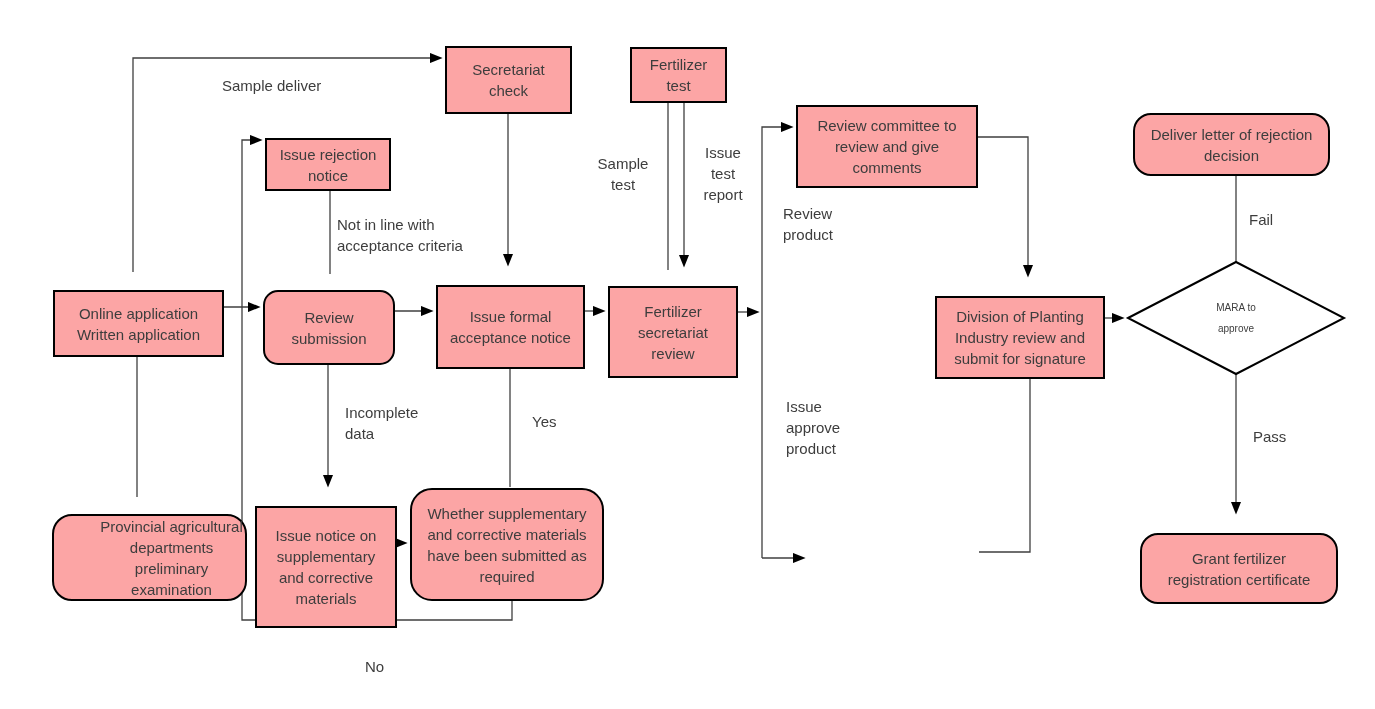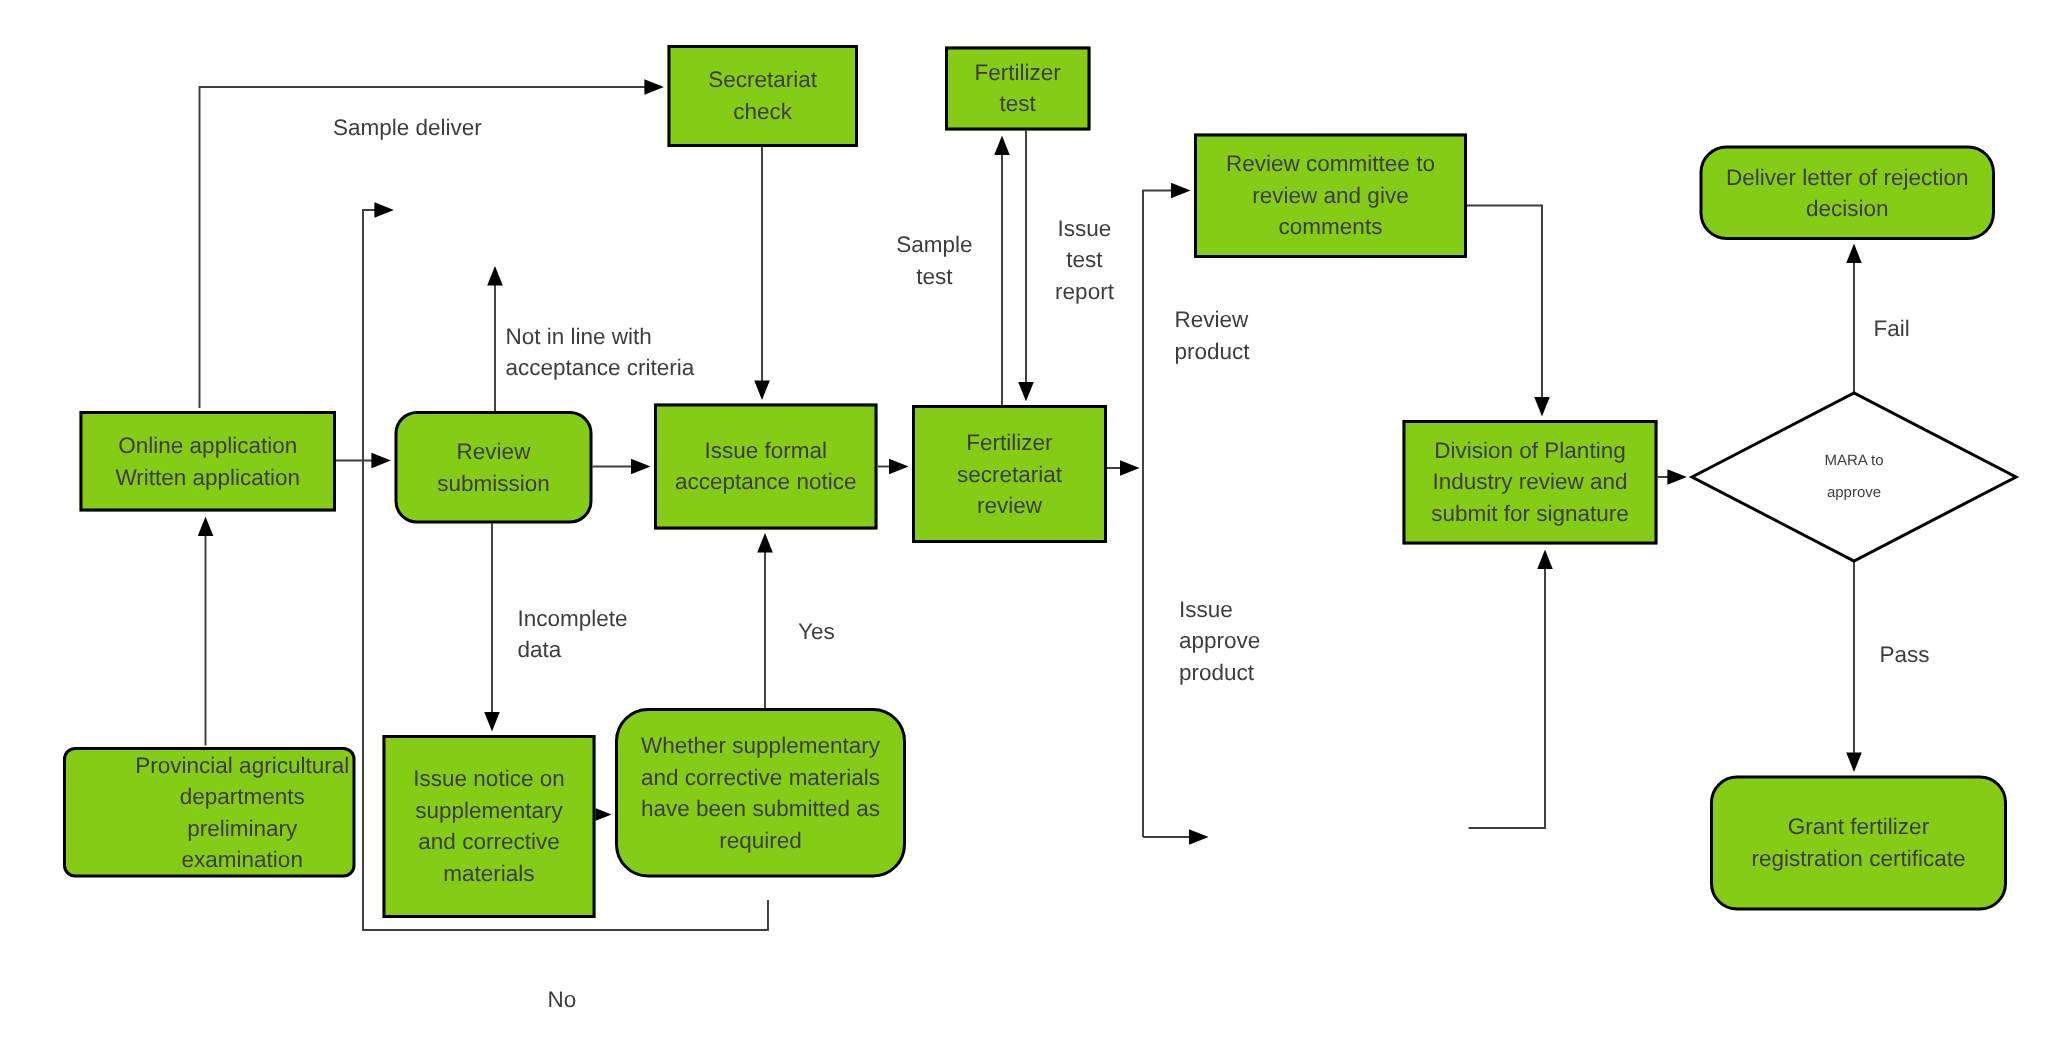--- a/index.html
+++ b/index.html
@@ -8,27 +8,28 @@
     width:1375px; height:709px;
     background:#ffffff;
     font-family:"Liberation Sans","DejaVu Sans",sans-serif;
     color:#3d3d3d;
     overflow:hidden;
   }
   #wires { position:absolute; left:0; top:0; width:1375px; height:709px; }
   .node {
     position:absolute;
     box-sizing:border-box;
-    background:#84cc16;
+    background:#fca5a5;
     border:2px solid #000000;
     display:flex; align-items:center; justify-content:center;
     text-align:center;
     font-size:15px; line-height:21px;
     white-space:pre-line;
     z-index:2;
+    margin-top:16px;
   }
   .rounded { border-radius:16px; border-width:2.5px; }
   .rounded-lg { border-radius:22px; border-width:2.5px; }
   .diamond-label {
     position:absolute;
     display:flex; align-items:center; justify-content:center;
     text-align:center; font-size:10px; line-height:21px;
     white-space:pre-line; z-index:2; background:transparent;
   }
   .lbl {
@@ -75,20 +76,22 @@
       <polygon points="1128,318 1236,262 1344,318 1236,374" fill="#ffffff" stroke="#000000" stroke-width="2"></polygon>
     </g>
   </svg>
 
   <div class="node" style="left:53px; top:274px; width:171px; height:67px;">Online application
 Written application</div>
 
   <div class="node rounded" style="left:263px; top:274px; width:132px; height:75px; border-radius:15px;">Review
 submission</div>
 
+  <div class="node" style="left:265px; top:122px; width:126px; height:53px;">Issue rejection
+notice</div>
 
   <div class="node" style="left:445px; top:30px; width:127px; height:68px;">Secretariat
 check</div>
 
   <div class="node" style="left:436px; top:269px; width:149px; height:84px;">Issue formal
 acceptance notice</div>
 
   <div class="node" style="left:630px; top:31px; width:97px; height:56px;">Fertilizer
 test</div>
 
@@ -104,24 +107,24 @@
 Industry review and
 submit for signature</div>
 
 
   <div class="diamond-label" style="left:1166px; top:293px; width:140px; height:50px;">MARA to
 approve</div>
 
   <div class="node rounded" style="left:1133px; top:97px; width:197px; height:63px; border-radius:18px;">Deliver letter of rejection
 decision</div>
 
-  <div class="node rounded" style="left:1140px; top:517px; width:198px; height:90px; border-radius:18px;">Grant fertilizer
+  <div class="node rounded" style="left:1140px; top:517px; width:198px; height:71px; border-radius:18px;">Grant fertilizer
 registration certificate</div>
 
-  <div class="node rounded" style="left:42px; top:498px; width:195px; height:87px; border-radius:8px;padding-left:44px;">Provincial agricultural
+  <div class="node rounded" style="left:52px; top:498px; width:195px; height:87px; border-radius:20px;padding-left:44px;">Provincial agricultural
 departments
 preliminary examination</div>
 
   <div class="node" style="left:255px; top:490px; width:142px; height:122px;">Issue notice on
 supplementary
 and corrective
 materials</div>
 
   <div class="node rounded-lg" style="left:410px; top:472px; width:194px; height:113px;">Whether supplementary
 and corrective materials

